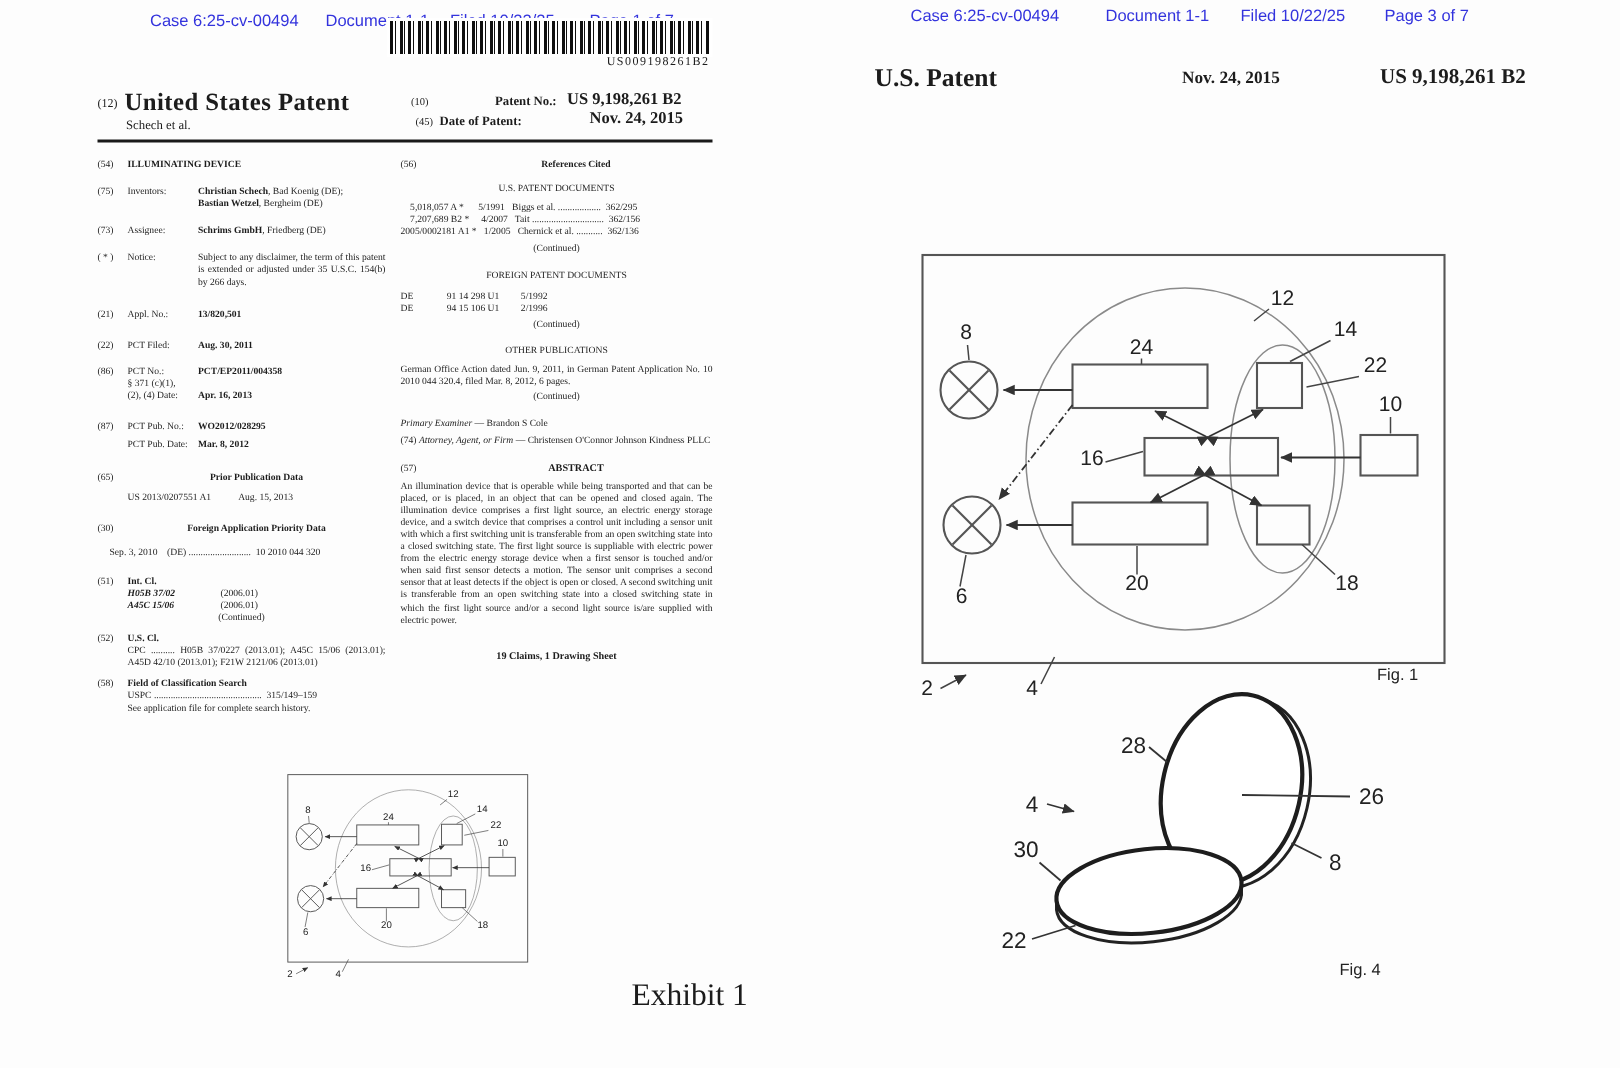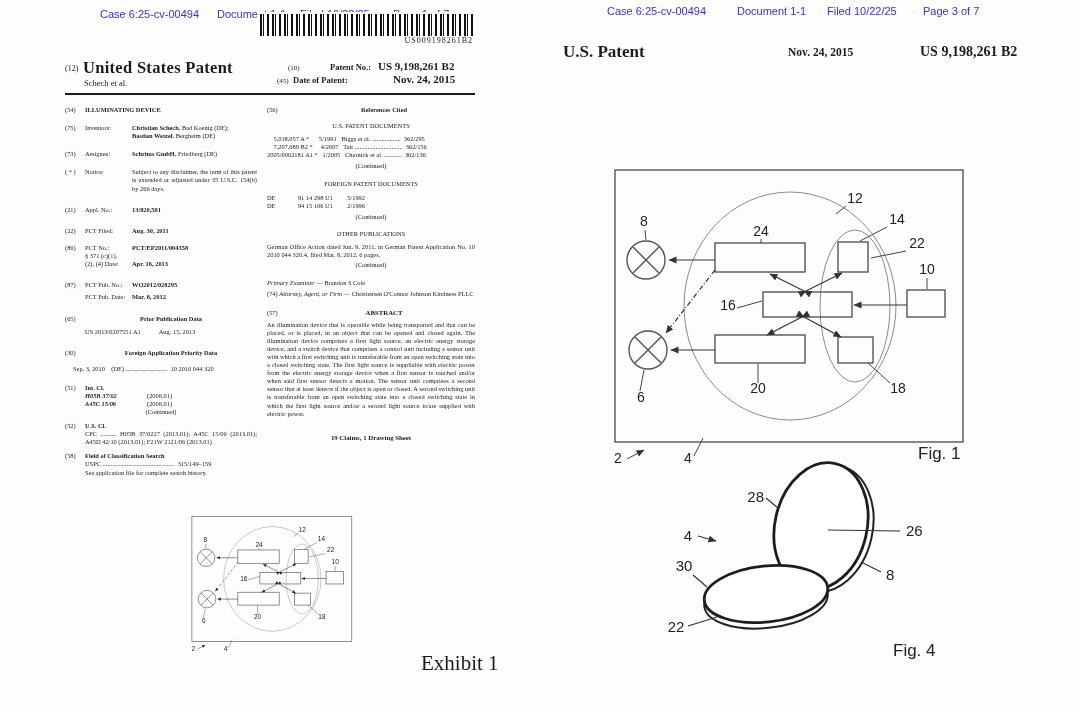--- a/index.html
+++ b/index.html
@@ -33,24 +33,24 @@
   .col2{left:267px;top:106px;width:208px;}
   .ln{display:flex;}
   .tg{flex:0 0 20px;}
   .lb{flex:0 0 47px;}
   .tx{flex:1;}
   .sub{margin-left:20px;}
   .h7{font-size:6.8px;font-weight:bold;}
   .refrow{white-space:pre;}
   .cont{text-align:center;}
   
-  .figcap{position:absolute;font-family:"Liberation Sans",sans-serif;font-size:17px;color:#222;text-align:right;}
+  .figcap{position:absolute;font-family:"Liberation Sans",sans-serif;font-size:11px;color:#222;text-align:right;}
   .exhibit{position:absolute;left:421px;top:651px;font-size:21px;color:#1b1b1b;}
   svg text{font-family:"Liberation Sans",sans-serif;fill:#222;}
-  .uspat-line{font-size:17px;font-weight:bold;}
+  .uspat-line{font-size:17px;font-weight:bold;margin-left:20px;}
 </style>
 </head>
 <body>
 
 <div class="canvas">
 
   <div class="abs" style="left:0;top:0;width:540px;height:712px;">
 
     <div>
       <span class="abs blue" style="left:100px;top:8px;">Case 6:25-cv-00494</span>
@@ -58,21 +58,21 @@
       <span class="abs blue" style="left:300px;top:8px;">Filed 10/22/25</span>
       <span class="abs blue" style="left:393px;top:8px;">Page 1 of 7</span>
     </div>
     <div class="barcode"></div>
     <div class="bcnum">US009198261B2</div>
 
     <span class="abs tag12" style="left:65px;top:64px;">(12)</span>
     <span class="abs ptitle" style="left:83px;top:58px;">United States Patent</span>
     <span class="abs smallcap" style="left:84px;top:78px;">Schech et al.</span>
 
-    <span class="abs hdrtag" style="left:288px;top:64px;">(10)</span>
+    <span class="abs hdrtag" style="left:274px;top:64px;">(10)</span>
     <span class="abs hdrlab" style="left:293px;top:62px;margin-left:37px;">Patent No.:</span>
     <span class="abs hdrval" style="left:378px;top:60px;">US 9,198,261 B2</span>
     <span class="abs hdrtag" style="left:277px;top:77px;">(45)</span>
     <span class="abs hdrlab" style="left:293px;top:75px;">Date of Patent:</span>
     <span class="abs hdrval" style="left:393px;top:73px;">Nov. 24, 2015</span>
     <div class="hrule"></div>
 
     <div class="col col1">
       <div class="ln">
         <span class="tg">(54)</span>

